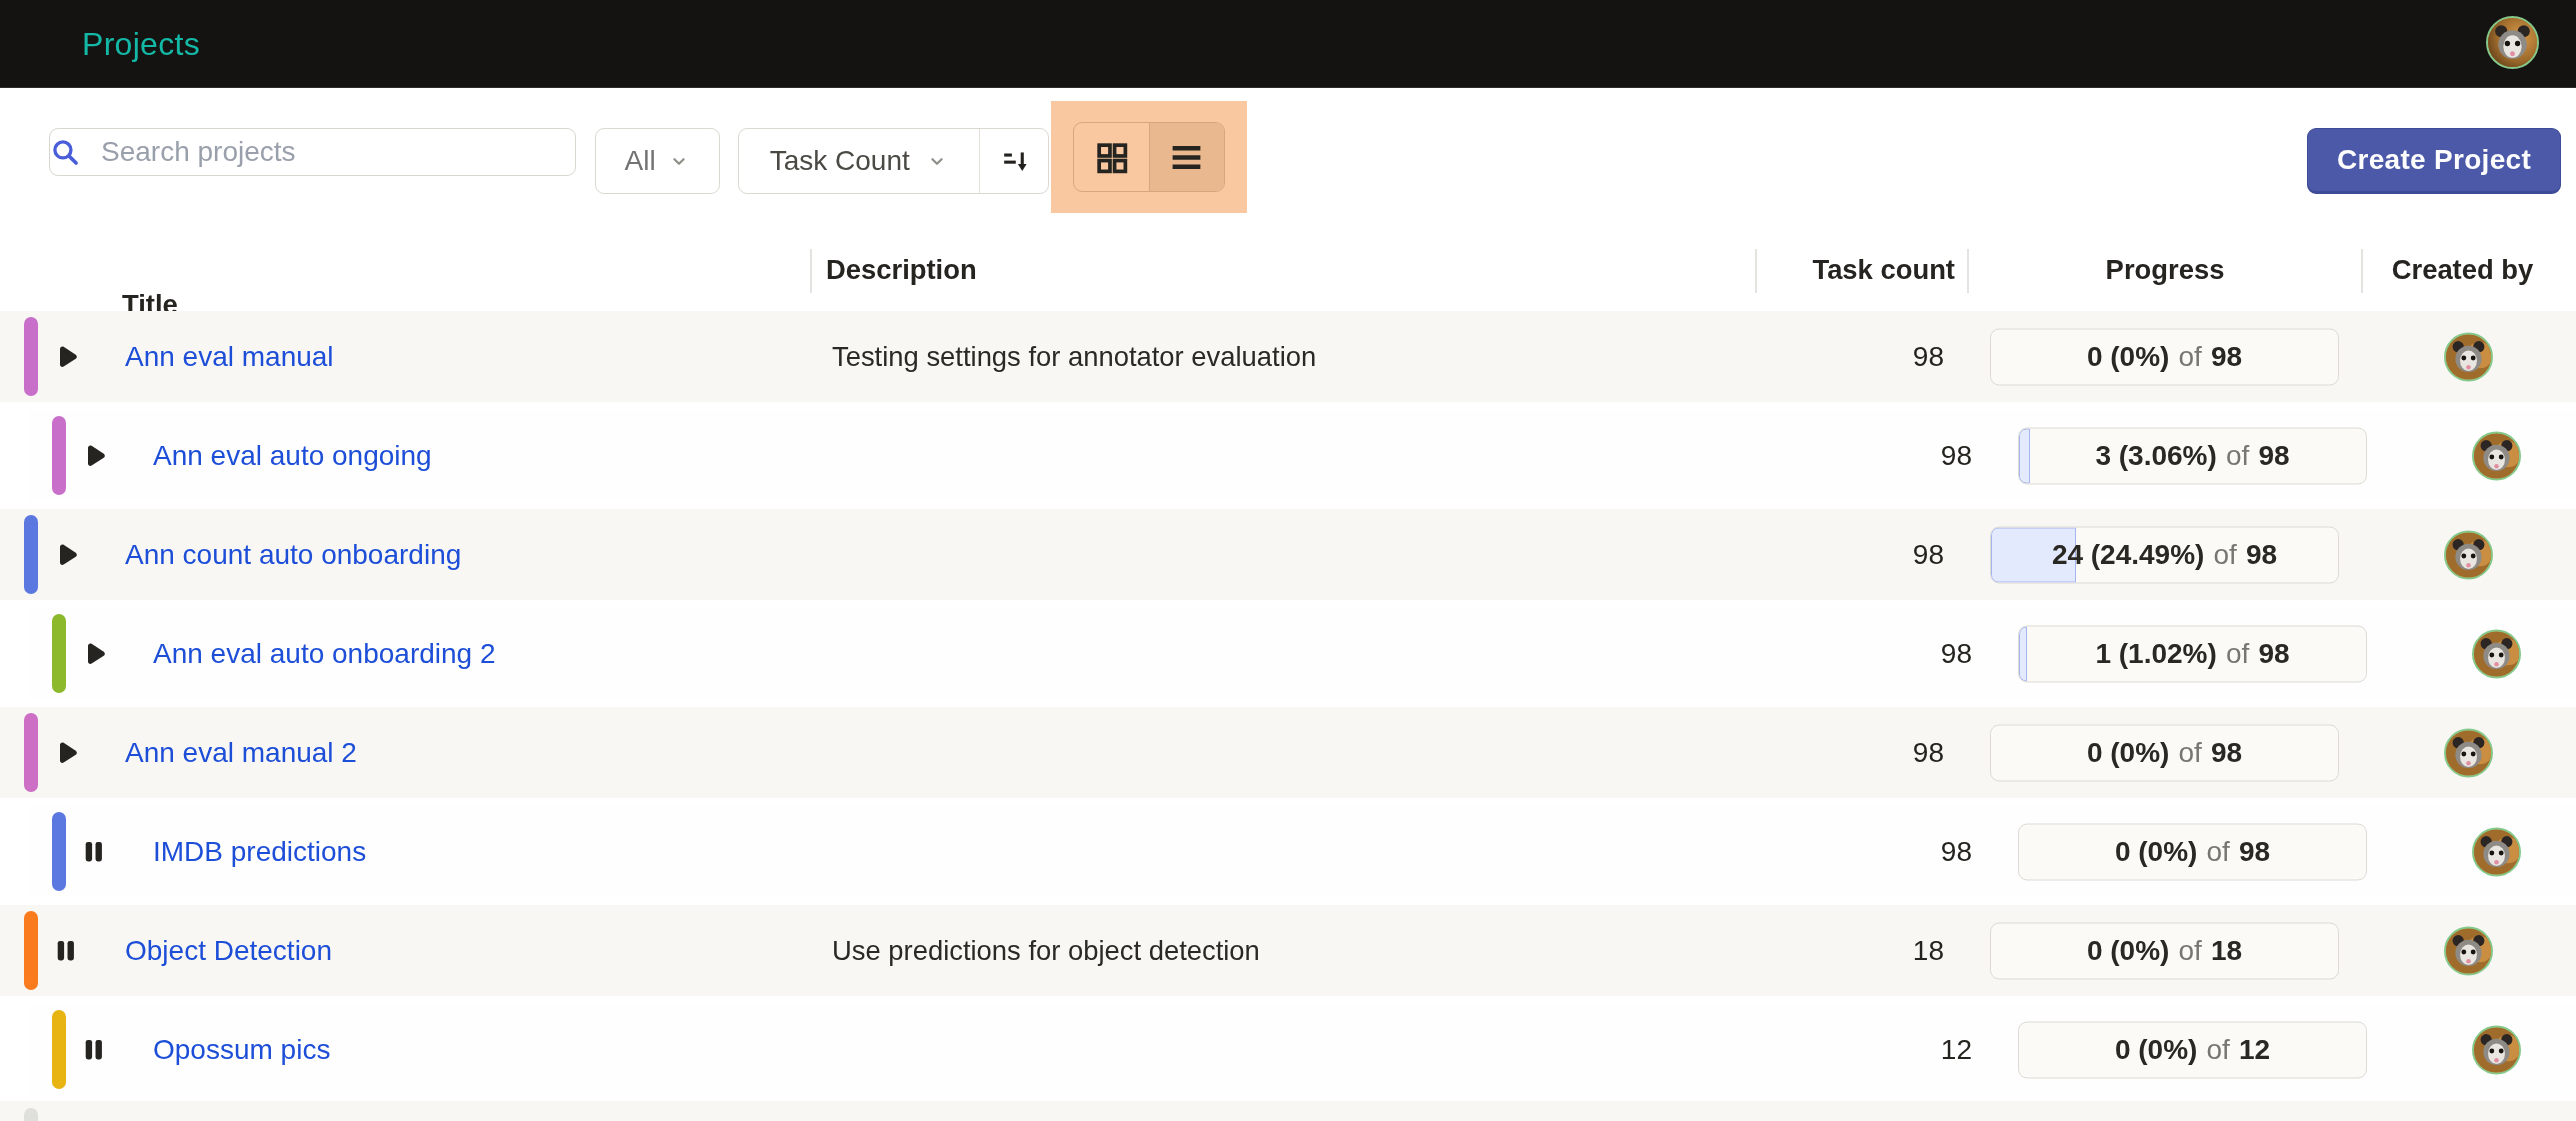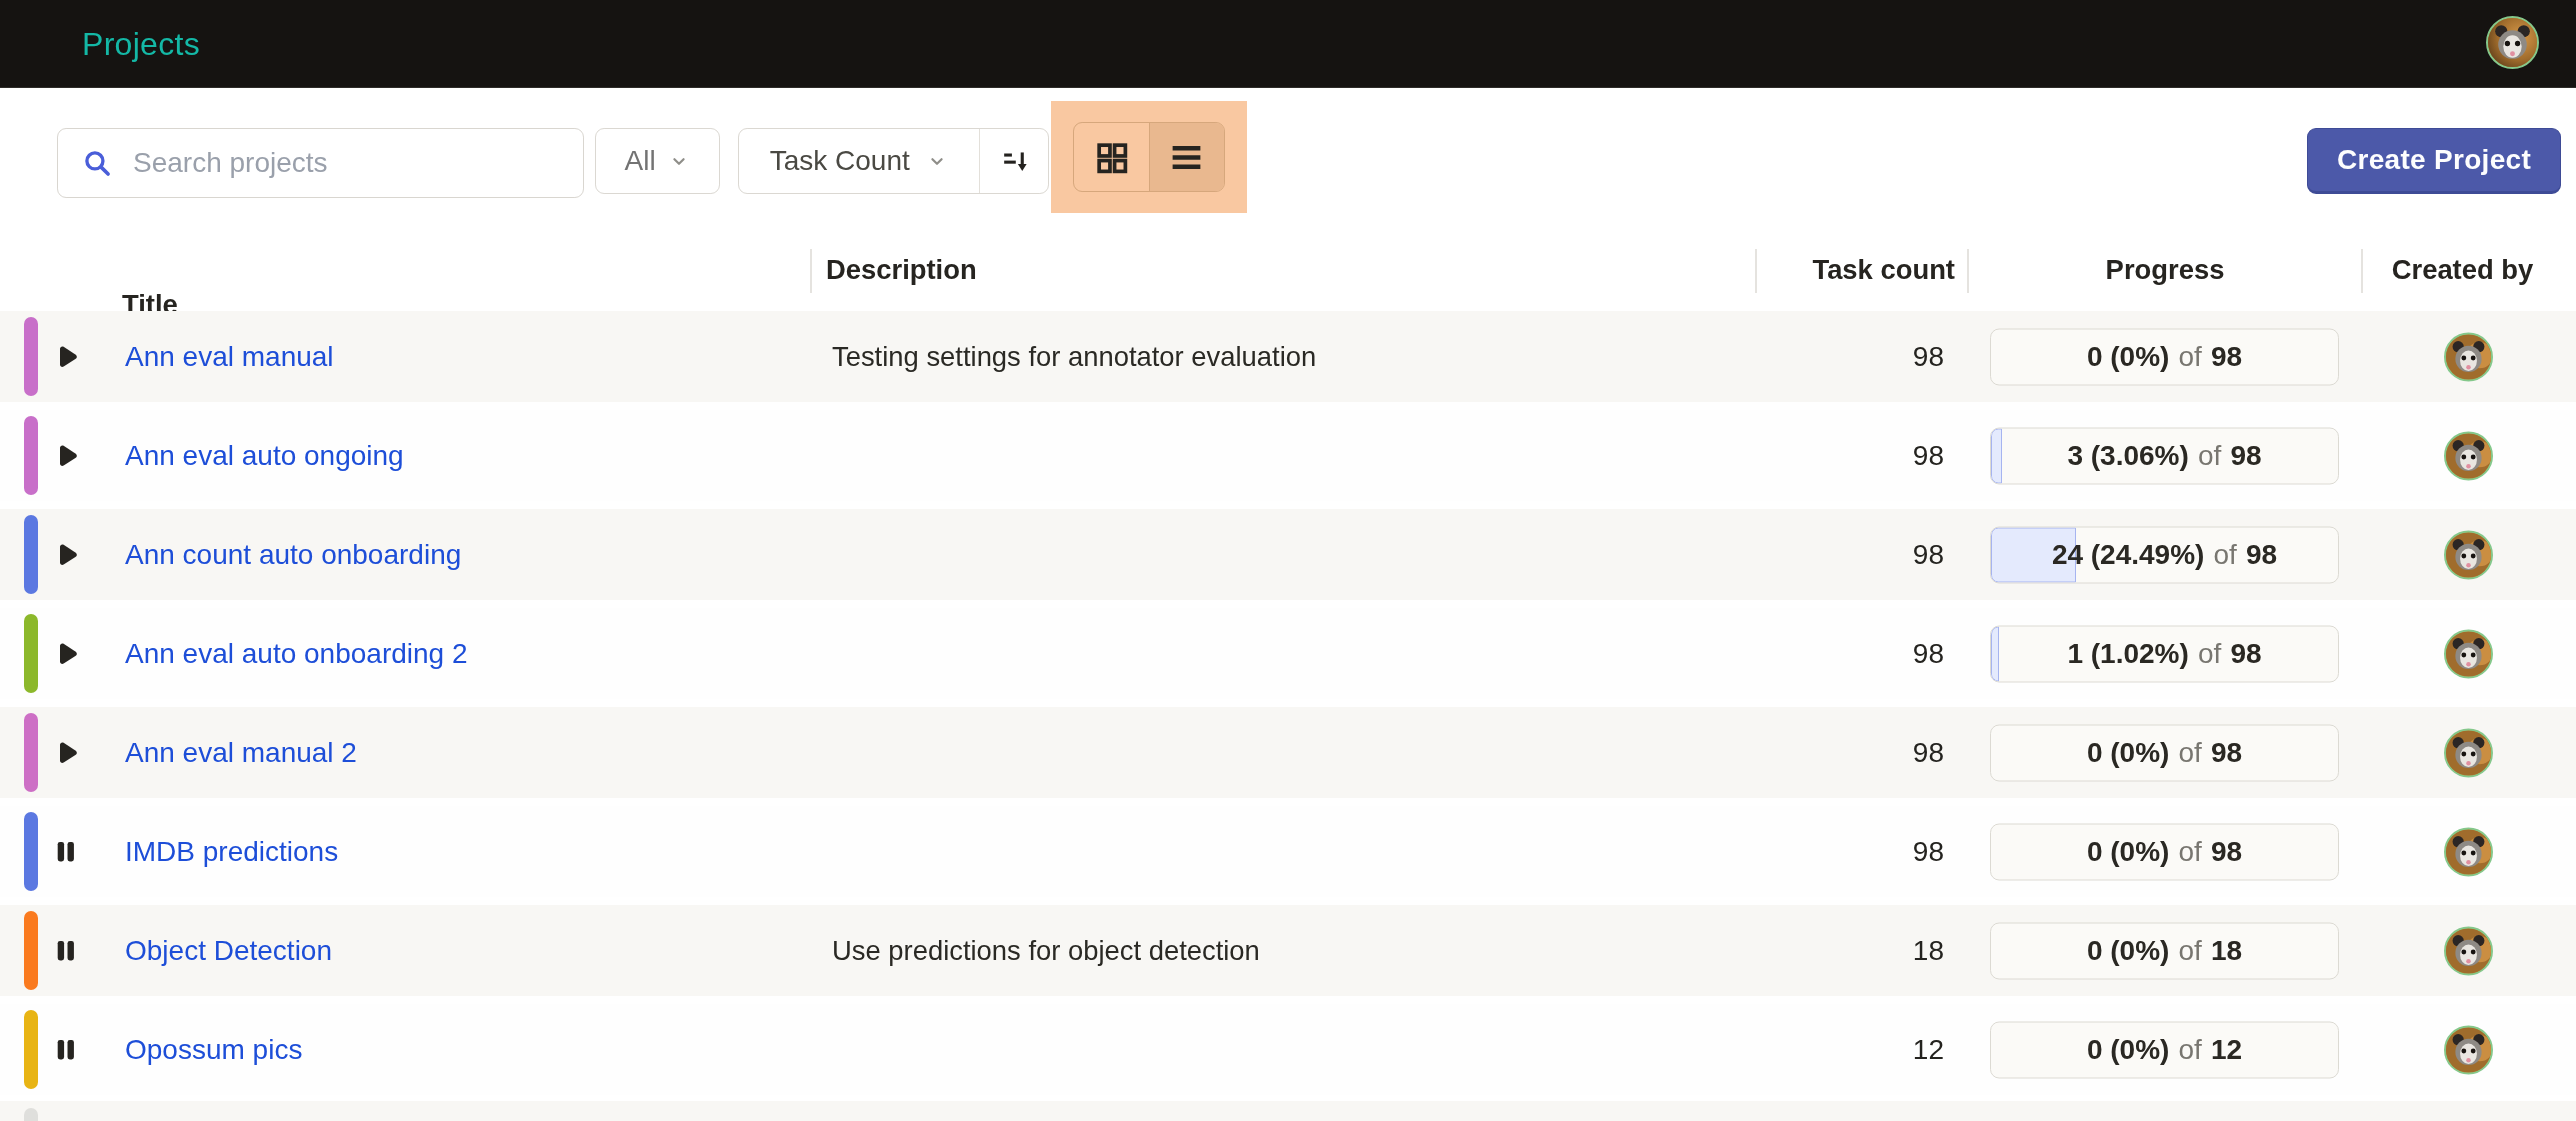--- a/index.html
+++ b/index.html
@@ -11,23 +11,23 @@
   .topbar { position:absolute; left:0; top:0; width:100%; height:88px;
             background:#151311; border-bottom:1.8px solid #2e2c29; }
   .topbar-title { position:absolute; left:82px; top:50%; transform:translateY(-50%);
                   color:#14b8a6; font-size:32px; font-weight:500; letter-spacing:0.3px; }
   .avatar { border-radius:50%; border:2.7px solid #85c88b; overflow:hidden;
             background:#b9802f; }
   .avatar svg { display:block; width:100%; height:100%; }
   .topbar-avatar { position:absolute; right:37px; top:15.6px; width:53px; height:53px; cursor:pointer; }
 
   
-  .search-box { position:absolute; left:57px; top:128px; width:527px; height:70px;
+  .search-box { position:absolute; left:49px; top:128px; width:527px; height:48px;
                 border:1.8px solid #d9d6d0; border-radius:9.1px; background:#fff;
-                display:flex; align-items:center; padding-left:24px; }
+                display:flex; align-items:center; }
   .search-box svg { flex:0 0 auto; }
   .search-box input { border:none; outline:none; background:transparent;
                       font-family:"Liberation Sans",sans-serif;
                       font-size:28px; color:#3a3935; margin-left:20px; width:430px; }
   .search-box input::placeholder { color:#9aa0ab; }
 
   .select-box { position:absolute; top:128px; height:66px; border:1.8px solid #dbd8d2;
                 border-radius:9.1px; background:#fff; display:flex; align-items:center;
                 justify-content:center; gap:12.8px; font-size:28px; color:#737373; cursor:pointer; }
   .filter-box { left:595px; width:125px; }
@@ -57,21 +57,21 @@
   .h-count { left:1793px; width:162px; text-align:right; }
   .h-progress { left:2077px; width:176px; text-align:center; }
   .h-created { left:2382px; width:161px; text-align:center; }
   .vline { position:absolute; top:249px; height:44px; width:1.8px; background:#e5e3df; }
 
   
   .tbody { position:absolute; left:0; right:0; top:307px; }
   .row { position:relative; height:99px; cursor:pointer; }
   .card { position:absolute; left:0; right:0; top:3.7px; bottom:3.7px; }
   .row.odd  .card { background:#f8f7f4; }
-  .row.even .card { background:#fefefe; }
+  .row.even .card { background:#fefefe;margin-left:28px; }
   .bar { position:absolute; left:24px; top:6.4px; bottom:6.4px; width:13.7px; border-radius:7.3px; }
   .status { position:absolute; left:46px; top:0; bottom:0; width:40px;
             display:flex; align-items:center; justify-content:center; }
   .cell { position:absolute; top:50%; transform:translateY(-50%); white-space:nowrap; }
   .c-title { left:125px; font-size:28px; color:#1d4ed8; }
   .c-desc  { left:832px; font-size:27.4px; color:#2a2924; }
   .c-count { left:1816px; width:128px; text-align:right; font-size:28px; color:#24231f; }
   .pill { position:absolute; left:1990px; top:50%; transform:translateY(-50%);
           width:349px; height:57px; border:1.8px solid #dcdad3; border-radius:9.1px;
           background:#fbfaf7; overflow:hidden; }

